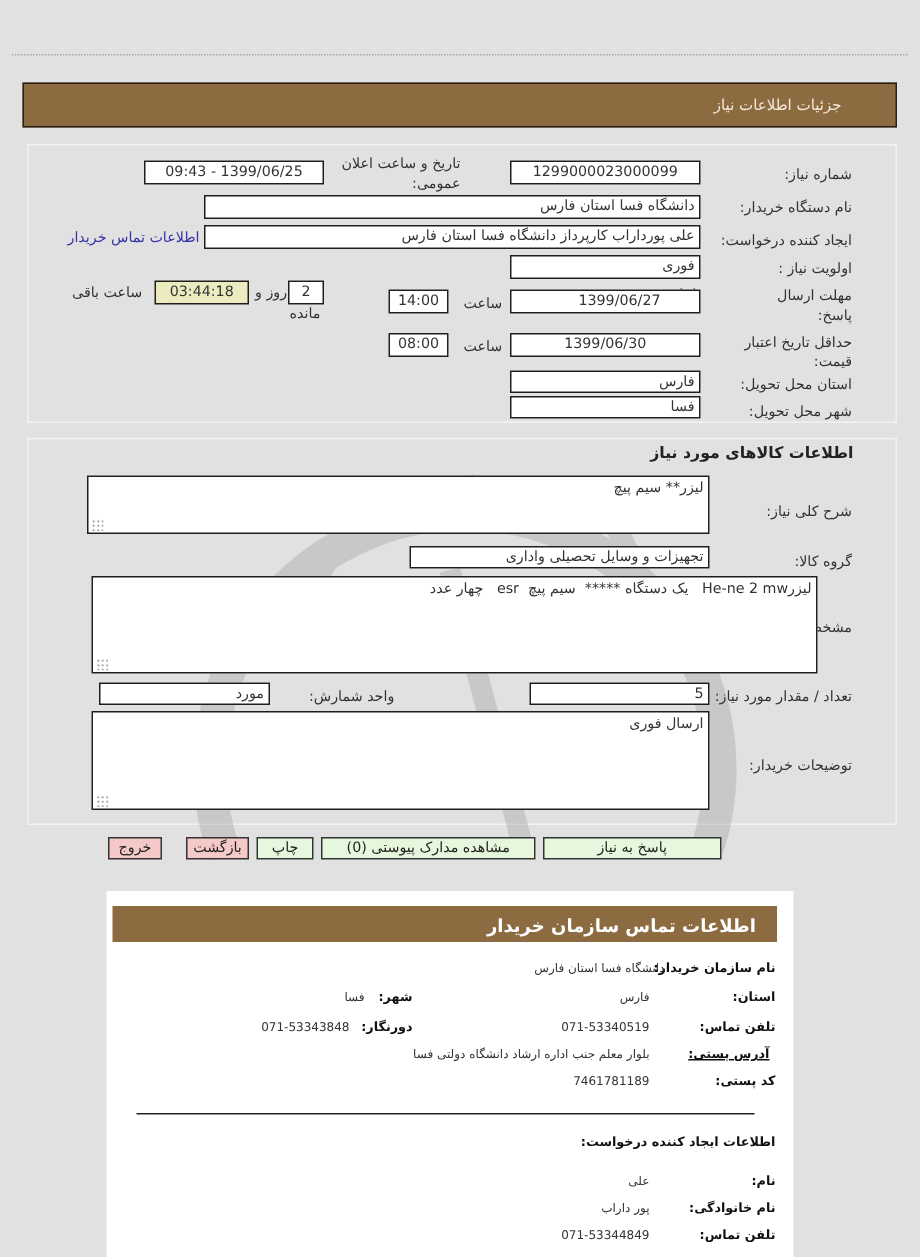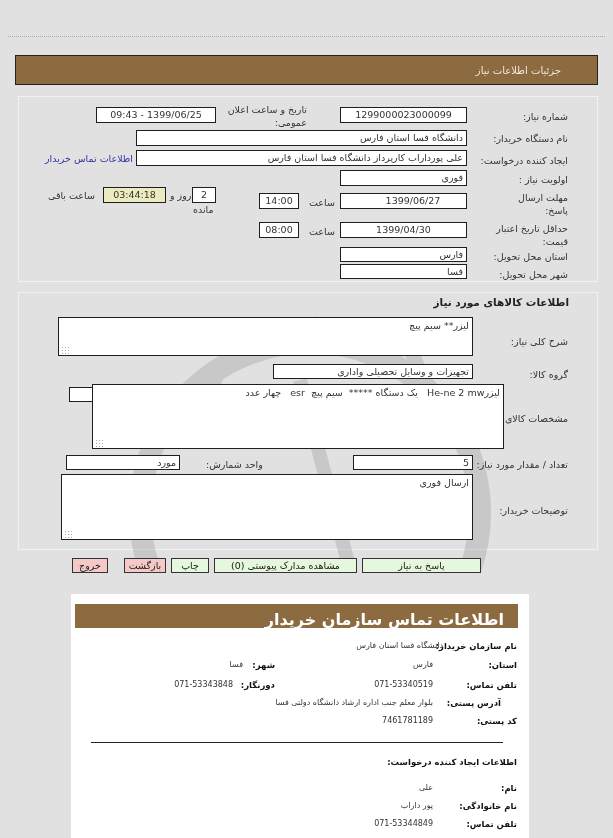--- a/index.html
+++ b/index.html
@@ -44,21 +44,21 @@
   .btn {
     position: absolute; height: 15px; border: 1px solid #333; font-size: 9.5px;
     text-align: center; line-height: 13px; color: #222; background: #e5f7dc; cursor: pointer;
     font-family: "DejaVu Sans", sans-serif;
   }
   .btn.red { background: #f6c9c9; }
   .card { position: absolute; left: 71px; top: 594px; width: 458px; height: 244px; background: #fff; }
   .card-head {
     position: absolute; left: 4px; top: 10px; width: 443px; height: 24px; background: #8c6b41;
   }
-  .card-head span { position: absolute; right: 14px; top: 6px; color: #fff; font-size: 16px; font-weight: bold; }
+  .card-head span { position: absolute; right: 14px; top: 6px; color: #fff; font-size: 12px; font-weight: bold; }
   .c-lbl { position: absolute; font-size: 8.5px; color: #111; font-weight: bold; white-space: nowrap; padding-left: 48px; }
   .c-val { position: absolute; font-size: 8px; color: #333; white-space: nowrap; }
   .c-val.ltr { direction: ltr; }
   .divider { position: absolute; left: 20px; width: 412px; top: 148px; border-top: 1px solid #222; }
   .watermark { position: absolute; left: 120px; top: 270px; width: 380px; height: 340px; pointer-events: none; opacity: 0.35; }
 </style>
 </head>
 <body>
 
 <div class="dotted-line"></div>
@@ -91,21 +91,21 @@
 <span class="lbl" style="left:309px; top:197px;">ساعت</span>
 <div class="fld center" style="left:259px; top:193px; width:40px; height:16px;">14:00</div>
 <div class="fld center" style="left:192px; top:187px; width:24px; height:16px;">2</div>
 <span class="lbl" style="left:170px; top:190px;">روز و</span>
 <span class="lbl" style="left:193px; top:204px;">مانده</span>
 <div class="fld center yellow" style="left:103px; top:187px; width:63px; height:16px;">03:44:18</div>
 <span class="lbl" style="left:48px; top:190px;">ساعت باقی</span>
 
 <span class="lbl wrap" style="right:45px; top:222px; width:85px;">حداقل تاریخ اعتبار قیمت:</span>
 <span class="lbl" style="right:146px; top:222px;">تا تاریخ :</span>
-<div class="fld center" style="left:340px; top:222px; width:127px; height:16px;">1399/04/30</div>
+<div class="fld center" style="left:340px; top:222px; width:127px; height:16px;">1399/06/30</div>
 <span class="lbl" style="left:309px; top:226px;">ساعت</span>
 <div class="fld center" style="left:259px; top:222px; width:40px; height:16px;">08:00</div>
 
 <span class="lbl" style="right:45px; top:251px;">استان محل تحویل:</span>
 <div class="fld" style="left:340px; top:247px; width:127px; height:15px;">فارس</div>
 
 <span class="lbl" style="right:45px; top:269px;">شهر محل تحویل:</span>
 <div class="fld" style="left:340px; top:264px; width:127px; height:15px;">فسا</div>
 
 <div class="panel" style="left:18px; top:292px; width:580px; height:258px;"></div>
@@ -123,21 +123,21 @@
   <span>لیزر** سیم پیچ</span>
   <span class="grip"></span>
 </div>
 
 <span class="lbl" style="right:45px; top:369px;">گروه کالا:</span>
 <div class="fld" style="left:273px; top:364px; width:200px; height:15px;">تجهیزات و وسایل تحصیلی واداری</div>
 <span class="lbl" style="left:190px; top:367px;margin-top:28px;">تاریخ نیاز به کالا:</span>
 <div class="fld center" style="left:69px; top:364px; width:129px; height:15px;margin-top:23px;">1399/06/29</div>
 
 <span class="lbl" style="right:45px; top:413px;">مشخصات کالای مورد نیاز:</span>
-<div class="ta" style="left:61px; top:384px; width:412px; height:65px;margin-left:31px;">
+<div class="ta" style="left:61px; top:384px; width:484px; height:65px;">
   <span style="white-space:pre;">لیزرHe-ne 2 mw   یک دستگاه *****  سیم پیچ  esr   چهار عدد</span>
   <span class="grip"></span>
 </div>
 
 <span class="lbl" style="right:45px; top:459px;">تعداد / مقدار مورد نیاز:</span>
 <div class="fld ltr" style="left:353px; top:455px; width:120px; height:15px;">5</div>
 <span class="lbl" style="left:206px; top:459px;">واحد شمارش:</span>
 <div class="fld" style="left:66px; top:455px; width:114px; height:15px;">مورد</div>
 
 <span class="lbl" style="right:45px; top:505px;">توضیحات خریدار:</span>
@@ -163,21 +163,21 @@
   <span class="c-lbl" style="right:12px; top:66px;">استان:</span>
   <span class="c-val" style="right:96px; top:66px;">فارس</span>
   <span class="c-lbl" style="right:254px; top:66px;">شهر:</span>
   <span class="c-val" style="right:286px; top:66px;">فسا</span>
 
   <span class="c-lbl" style="right:12px; top:86px;">تلفن تماس:</span>
   <span class="c-val ltr" style="right:96px; top:86px;">071-53340519</span>
   <span class="c-lbl" style="right:254px; top:86px;">دورنگار:</span>
   <span class="c-val ltr" style="right:296px; top:86px;">071-53343848</span>
 
-  <span class="c-lbl" style="right:28px; top:104px;">آدرس پستی:</span>
+  <span class="c-lbl" style="right:16px; top:104px;text-decoration:underline;">آدرس پستی:</span>
   <span class="c-val" style="right:96px; top:104px;">بلوار معلم جنب اداره ارشاد دانشگاه دولتی فسا</span>
 
   <span class="c-lbl" style="right:12px; top:122px;">کد پستی:</span>
   <span class="c-val ltr" style="right:96px; top:122px;">7461781189</span>
 
   <div class="divider"></div>
 
   <span class="c-lbl" style="right:12px; top:163px;margin-left:46px;">اطلاعات ایجاد کننده درخواست:</span>
 
   <span class="c-lbl" style="right:12px; top:189px;">نام:</span>

